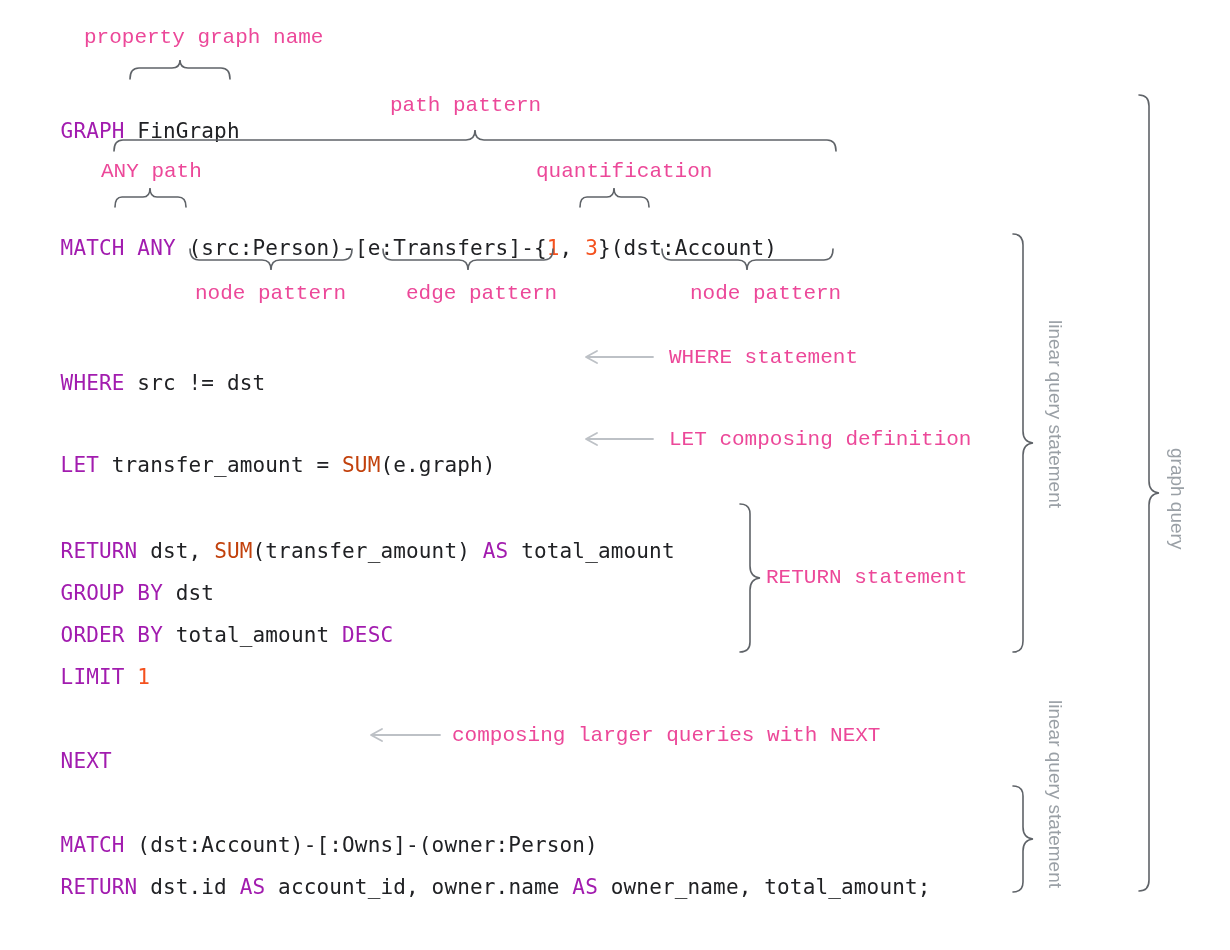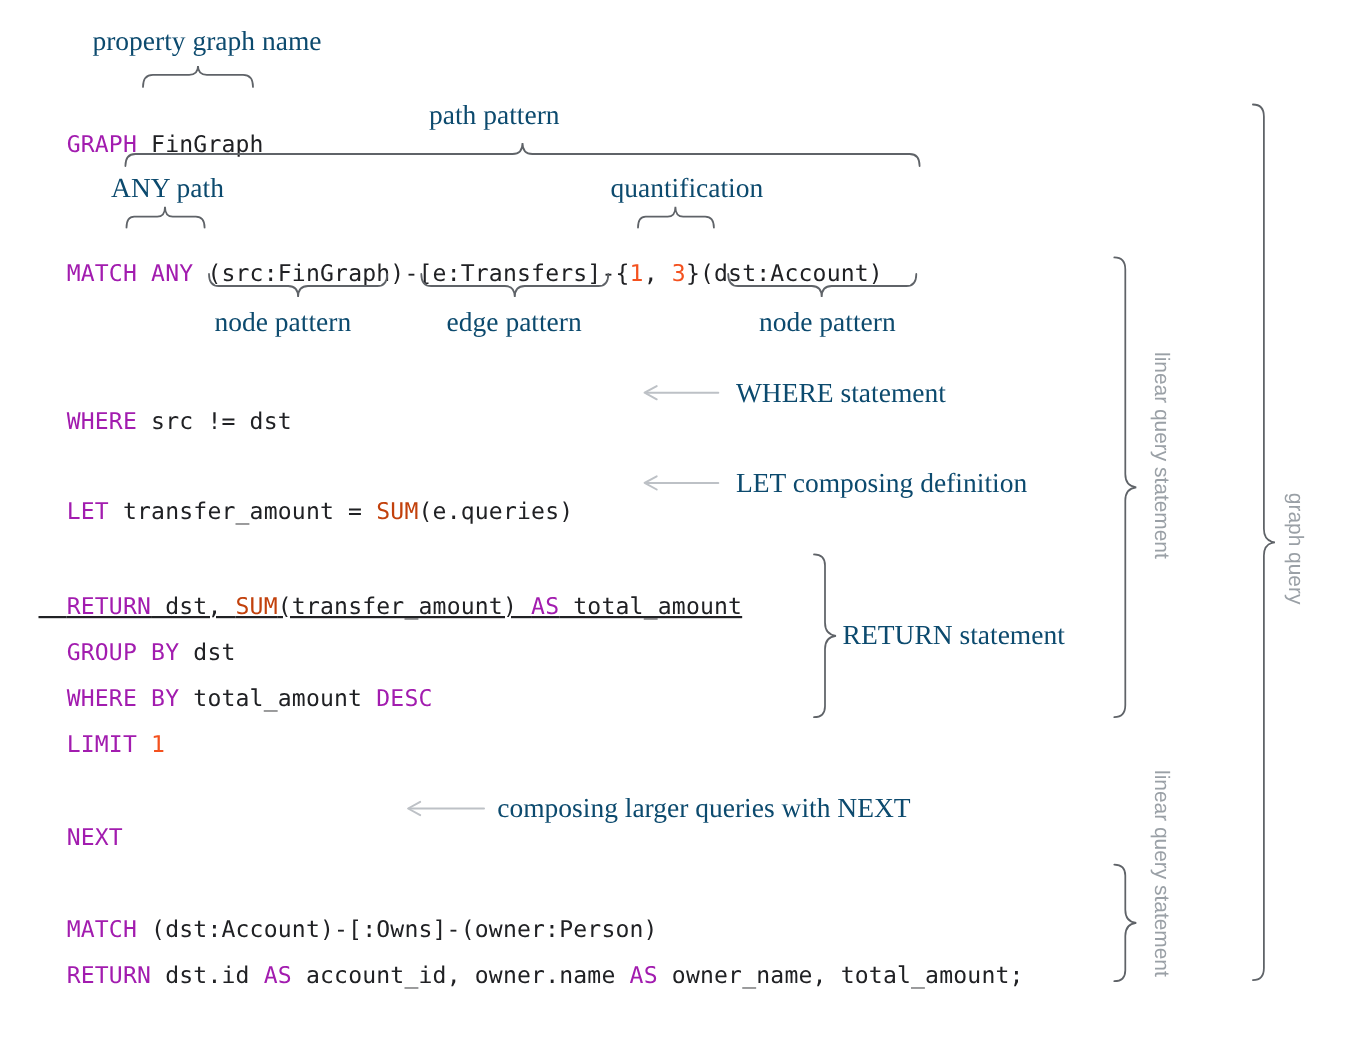--- a/index.html
+++ b/index.html
@@ -28,23 +28,23 @@
     left: 35px;
   }
   .kw   { color: #a21caf; }
   .fn   { color: #c2410c; }
   .num  { color: #f4511e; }
   .id   { color: #202124; }
 
   
   .lbl {
     position: absolute;
-    font-family: Liberation Serif, serif;
-    font-size: 25px;
-    color: #0c4a6e;
+    font-family: Liberation Mono, monospace;
+    font-size: 21px;
+    color: #ec4899;
     white-space: nowrap;
     line-height: 22px;
   }
   .lbl-v {
     position: absolute;
     font-family: "Liberation Sans", sans-serif;
     font-size: 19px;
     color: #9aa0a6;
     white-space: nowrap;
     transform-origin: 0 0;
@@ -77,41 +77,41 @@
   }
 </style>
 </head>
 <body>
 
 <div class="code" style="top:92px;">
   <span class="kw">GRAPH</span><span> </span><span class="id">FinGraph</span>
 </div>
 
 <div class="code" style="top:209px;">
-  <span class="kw">MATCH</span><span> </span><span class="kw">ANY</span><span> </span><span class="id">(src:FinGraph)</span><span class="id">-</span><span class="id">[e:Transfers]</span><span class="id">-</span><span class="id">{</span><span class="num">1</span><span class="id">, </span><span class="num">3</span><span class="id">}</span><span class="id">(dst:Account)</span>
+  <span class="kw">MATCH</span><span> </span><span class="kw">ANY</span><span> </span><span class="id">(src:Person)</span><span class="id">-</span><span class="id">[e:Transfers]</span><span class="id">-</span><span class="id">{</span><span class="num">1</span><span class="id">, </span><span class="num">3</span><span class="id">}</span><span class="id">(dst:Account)</span>
 </div>
 
 <div class="code" style="top:344px;">
   <span class="kw">WHERE</span><span class="id"> src != dst</span>
 </div>
 
 <div class="code" style="top:426px;">
-  <span class="kw">LET</span><span class="id"> transfer_amount = </span><span class="fn">SUM</span><span class="id">(e.queries)</span>
+  <span class="kw">LET</span><span class="id"> transfer_amount = </span><span class="fn">SUM</span><span class="id">(e.graph)</span>
 </div>
 
-<div class="code" style="top:512px;text-decoration:underline;">
+<div class="code" style="top:512px;">
   <span class="kw">RETURN</span><span class="id"> dst, </span><span class="fn">SUM</span><span class="id">(transfer_amount) </span><span class="kw">AS</span><span class="id"> total_amount</span>
 </div>
 
 <div class="code" style="top:554px;">
   <span class="kw">GROUP BY</span><span class="id"> dst</span>
 </div>
 
 <div class="code" style="top:596px;">
-  <span class="kw">WHERE BY</span><span class="id"> total_amount </span><span class="kw">DESC</span>
+  <span class="kw">ORDER BY</span><span class="id"> total_amount </span><span class="kw">DESC</span>
 </div>
 
 <div class="code" style="top:638px;">
   <span class="kw">LIMIT</span><span> </span><span class="num">1</span>
 </div>
 
 <div class="code" style="top:722px;">
   <span class="kw">NEXT</span>
 </div>
 
@@ -131,21 +131,21 @@
 <div class="lbl" style="left:390px; top:95px;">path pattern</div>
 <svg class="brace" style="left:112px; top:128px;" width="726" height="24" viewBox="0 0 726 24">
   <path d="M2,23 Q2,12 11,12 L354,12 Q363,12 363,2 Q363,12 372,12 L715,12 Q724,12 724,23"></path>
 </svg>
 
 <div class="lbl" style="left:101px; top:161px;">ANY path</div>
 <svg class="brace" style="left:113px; top:186px;" width="76" height="22" viewBox="0 0 76 22">
   <path d="M2,21 Q2,11 9,11 L30,11 Q37,11 37,2 Q37,11 44,11 L65,11 Q73,11 73,21"></path>
 </svg>
 
-<div class="lbl" style="left:555px; top:161px;">quantification</div>
+<div class="lbl" style="left:536px; top:161px;">quantification</div>
 <svg class="brace" style="left:578px; top:186px;" width="74" height="22" viewBox="0 0 74 22">
   <path d="M2,21 Q2,11 9,11 L29,11 Q36,11 36,2 Q36,11 43,11 L63,11 Q71,11 71,21"></path>
 </svg>
 
 <svg class="brace" style="left:188px; top:248px;" width="166" height="24" viewBox="0 0 166 24">
   <path d="M2,1 Q2,12 11,12 L74,12 Q83,12 83,22 Q83,12 92,12 L155,12 Q164,12 164,1"></path>
 </svg>
 <div class="lbl" style="left:195px; top:283px;">node pattern</div>
 
 <svg class="brace" style="left:381px; top:248px;" width="175" height="24" viewBox="0 0 175 24">

